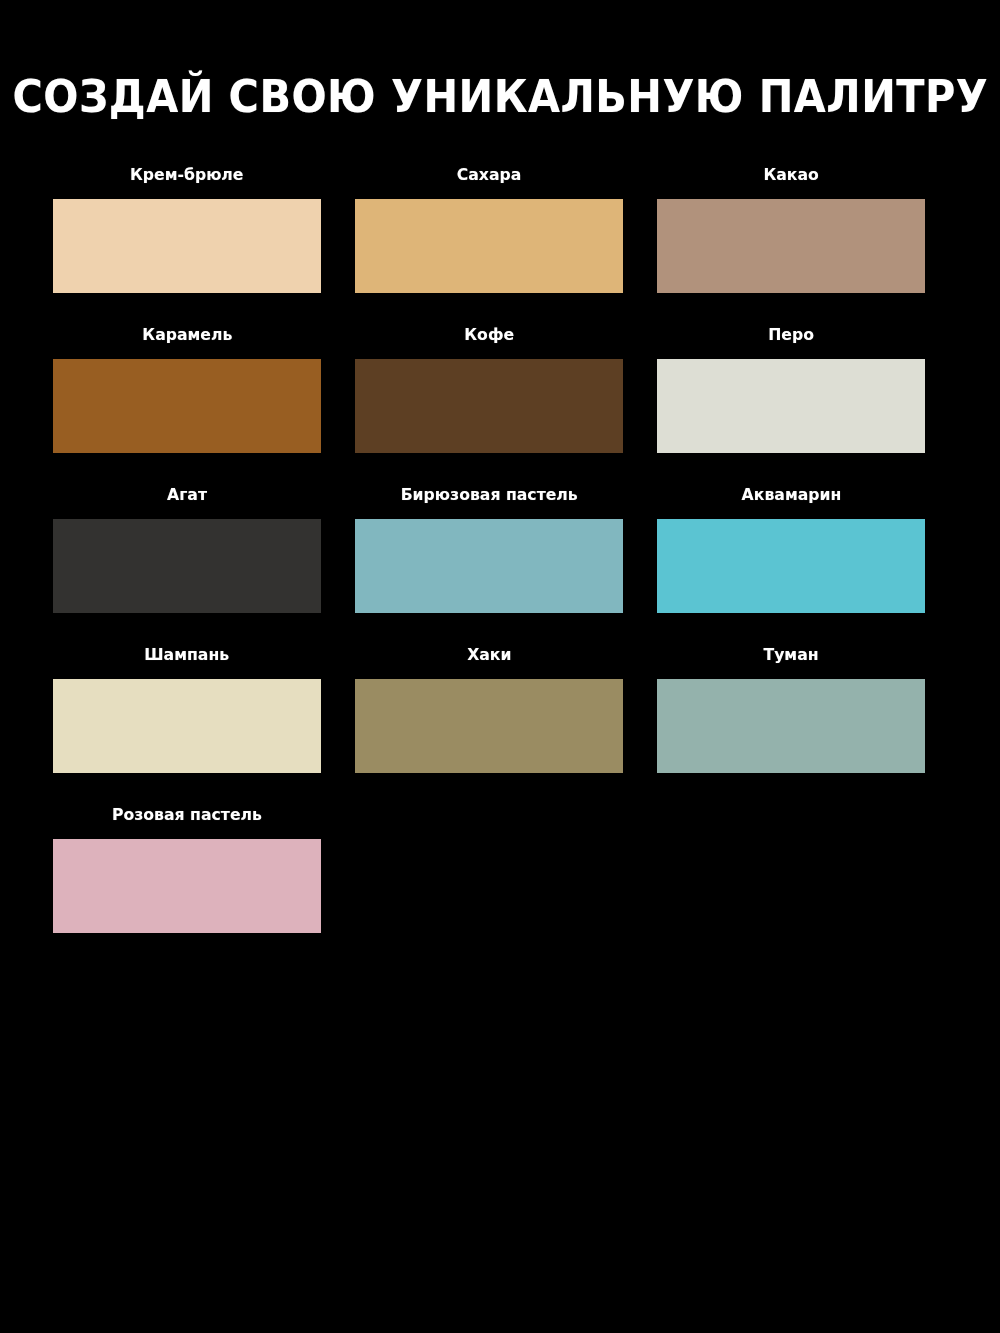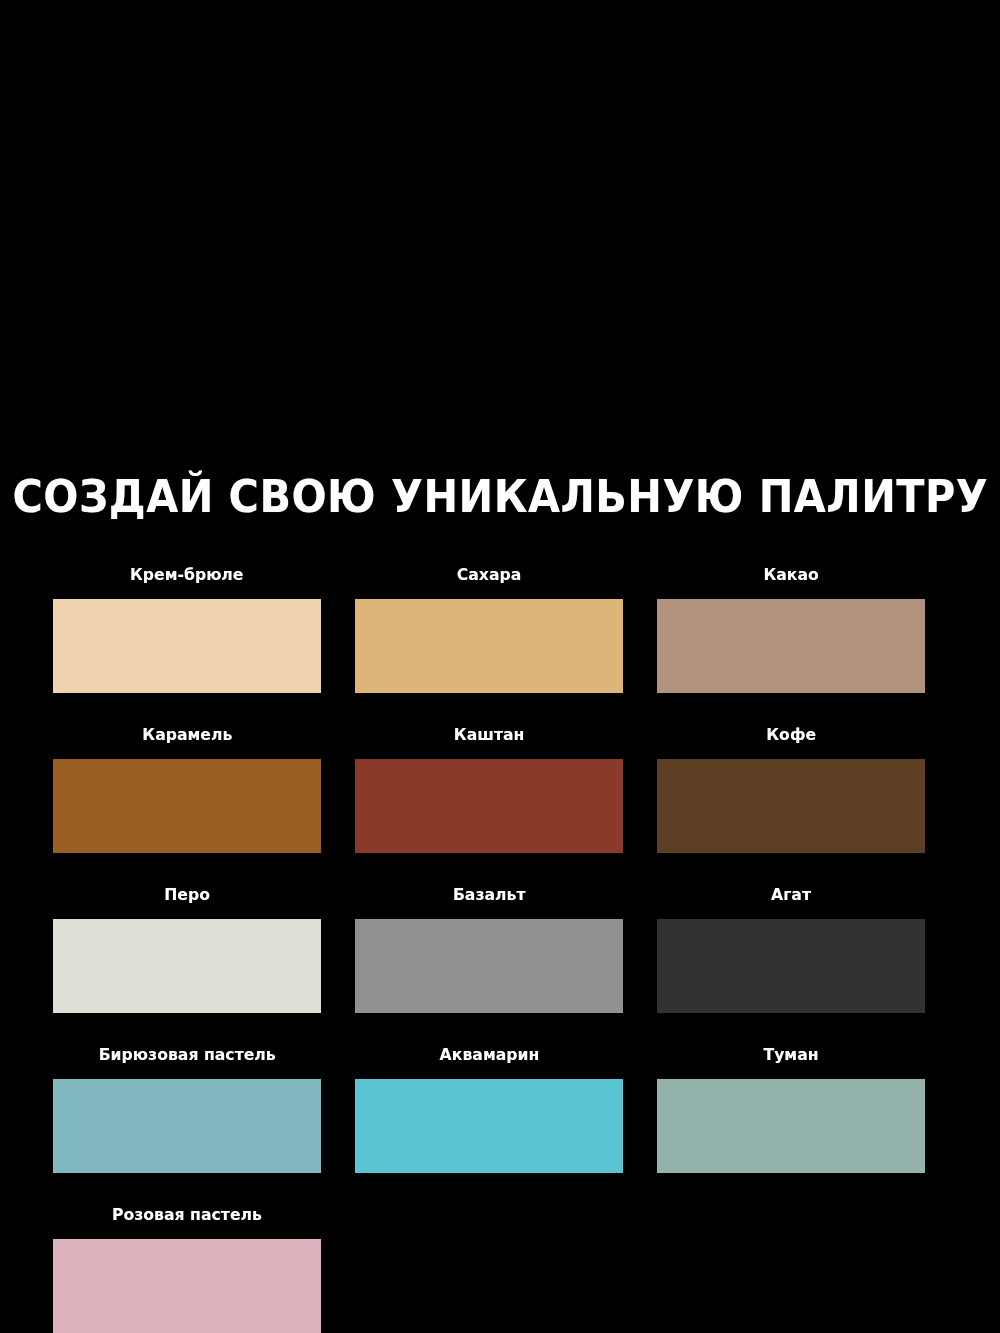--- a/index.html
+++ b/index.html
@@ -73,21 +73,21 @@
 
   .swatch-chip {
     margin-top: 14px;
     width: 268px;
     height: 94px;
   }
 </style>
 </head>
 <body style="background-color: rgb(0, 0, 0);">
 
-<div class="poster" style="background-color: rgb(0, 0, 0); justify-content: flex-end;">
+<div class="poster" style="background-color: rgb(0, 0, 0);">
 
   <h1 class="poster-title" style="color: rgb(255, 255, 255);">СОЗДАЙ СВОЮ УНИКАЛЬНУЮ ПАЛИТРУ</h1>
 
   <div class="grid">
 
     <div class="swatch-cell">
       <div class="swatch-label">Крем-брюле</div>
       <div class="swatch-chip" style="background-color: rgb(239, 210, 174);"></div>
     </div>
 
@@ -99,58 +99,58 @@
     <div class="swatch-cell">
       <div class="swatch-label">Какао</div>
       <div class="swatch-chip" style="background-color: rgb(177, 146, 124);"></div>
     </div>
 
     <div class="swatch-cell">
       <div class="swatch-label">Карамель</div>
       <div class="swatch-chip" style="background-color: rgb(152, 94, 34);"></div>
     </div>
 
-    <div class="swatch-cell">
-      <div class="swatch-label">Каштан</div>
-      <div class="swatch-chip" style="background-color: rgb(138, 58, 41);"></div>
-    </div>
 
     <div class="swatch-cell">
       <div class="swatch-label">Кофе</div>
       <div class="swatch-chip" style="background-color: rgb(93, 63, 35);"></div>
     </div>
 
     <div class="swatch-cell">
       <div class="swatch-label">Перо</div>
       <div class="swatch-chip" style="background-color: rgb(221, 222, 212);"></div>
     </div>
 
-    <div class="swatch-cell">
-      <div class="swatch-label">Базальт</div>
-      <div class="swatch-chip" style="background-color: rgb(145, 145, 145);"></div>
-    </div>
 
     <div class="swatch-cell">
       <div class="swatch-label">Агат</div>
       <div class="swatch-chip" style="background-color: rgb(51, 50, 48);"></div>
     </div>
 
 
     <div class="swatch-cell">
       <div class="swatch-label">Бирюзовая пастель</div>
       <div class="swatch-chip" style="background-color: rgb(129, 183, 191);"></div>
     </div>
 
     <div class="swatch-cell">
       <div class="swatch-label">Аквамарин</div>
       <div class="swatch-chip" style="background-color: rgb(91, 196, 210);"></div>
     </div>
 
+    <div class="swatch-cell">
+      <div class="swatch-label">Шампань</div>
+      <div class="swatch-chip" style="background-color: rgb(230, 222, 192);"></div>
+    </div>
 
 
+    <div class="swatch-cell">
+      <div class="swatch-label">Хаки</div>
+      <div class="swatch-chip" style="background-color: rgb(154, 140, 98);"></div>
+    </div>
 
 
     <div class="swatch-cell">
       <div class="swatch-label">Туман</div>
       <div class="swatch-chip" style="background-color: rgb(148, 178, 172);"></div>
     </div>
 
     <div class="swatch-cell">
       <div class="swatch-label">Розовая пастель</div>
       <div class="swatch-chip" style="background-color: rgb(221, 178, 188);"></div>

